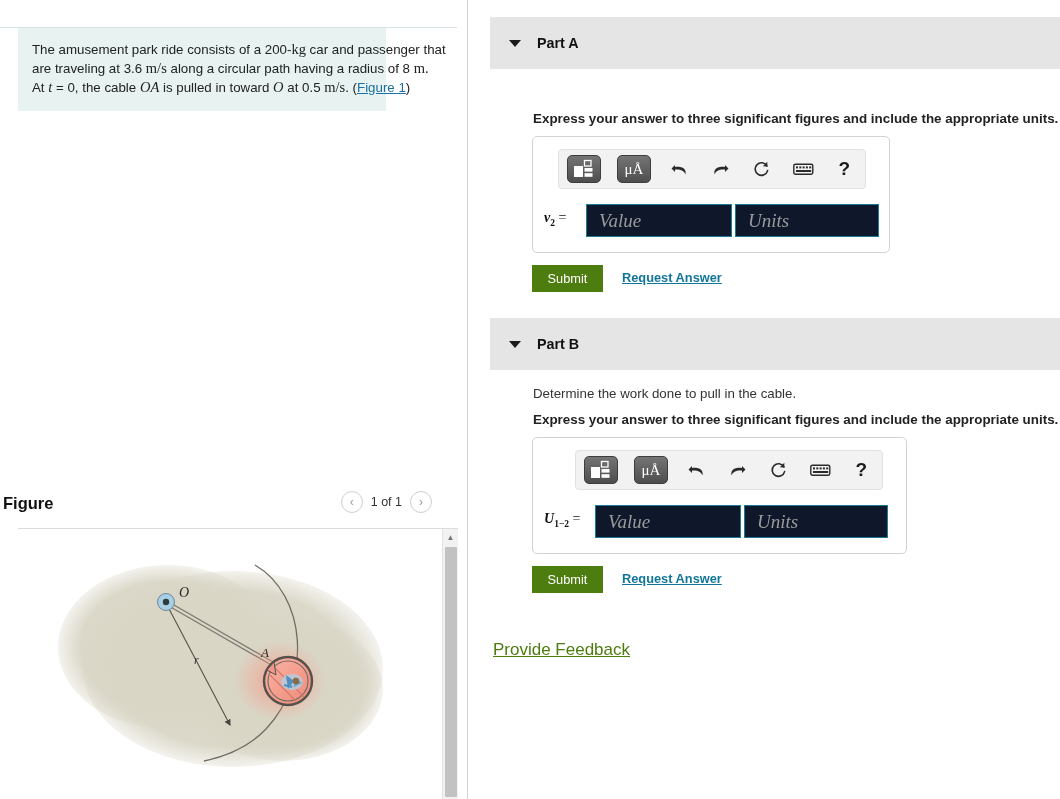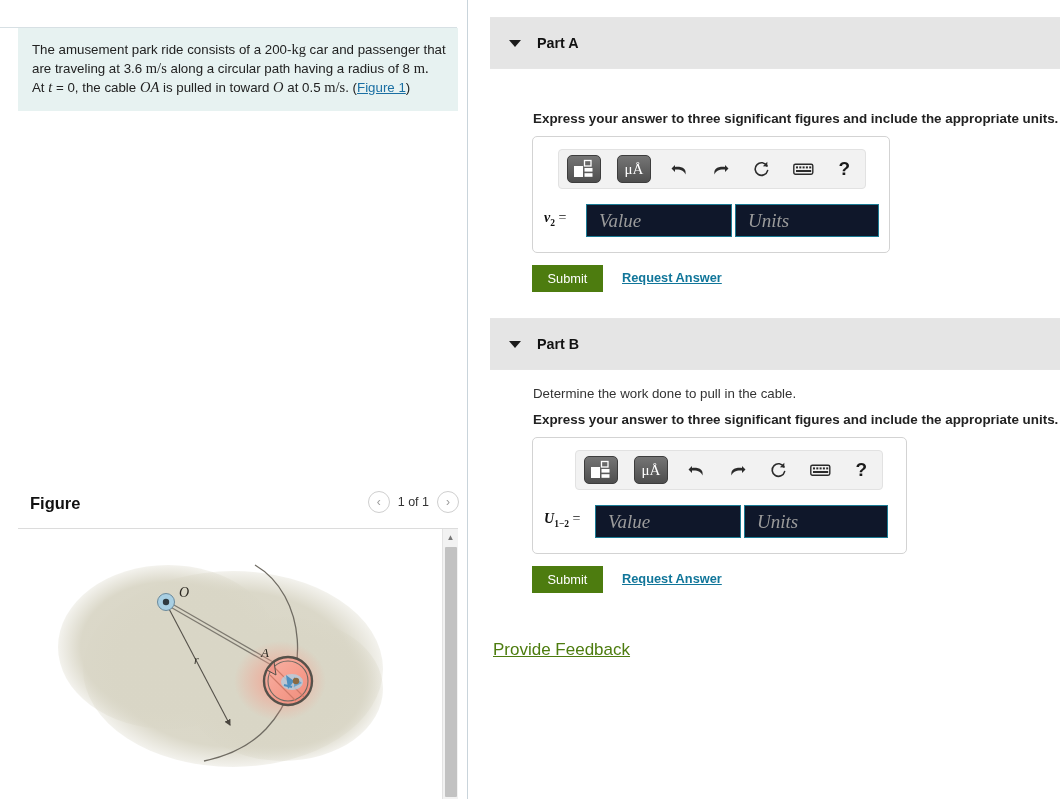--- a/index.html
+++ b/index.html
@@ -17,36 +17,36 @@
     position: absolute; left: 0; top: 0;
     width: 467px; height: 799px;
     background: #fff;
   }
   #left-divider-top {
     position: absolute; left: 0; top: 27px;
     width: 457px; height: 1px; background: #d7e0e4;
   }
   #problem-statement {
     position: absolute; left: 18px; top: 28px;
-    width: 440px;
+    width: 368px;
     background: #e7f2f1;
     padding: 12px 18px 14px 14px;
   }
   .prob-line {
     font-size: 13.3px; color: #222; line-height: 19px;
     white-space: nowrap;
   }
   .mathit { font-family: "Liberation Serif", serif; font-style: italic; font-size: 14.5px; }
   .mathrm { font-family: "Liberation Serif", serif; font-style: normal; font-size: 14.5px; }
   .mfrac { font-family: "Liberation Serif", serif; font-size: 14.5px; }
   a.figlink { color: #1a6fa3; text-decoration: underline; }
 
   
   #figure-header {
-    position: absolute; left: 30px; top: 494px; width: 440px; height: 34px;
+    position: absolute; left: 3px; top: 494px; width: 440px; height: 34px;
   }
   #figure-title {
     position: absolute; left: 0; top: 0;
     font-size: 16.5px; font-weight: bold; color: #111;
   }
   #figure-nav {
     position: absolute; right: 11px; top: -3px;
     display: flex; align-items: center; gap: 8px;
   }
   .nav-circle {

